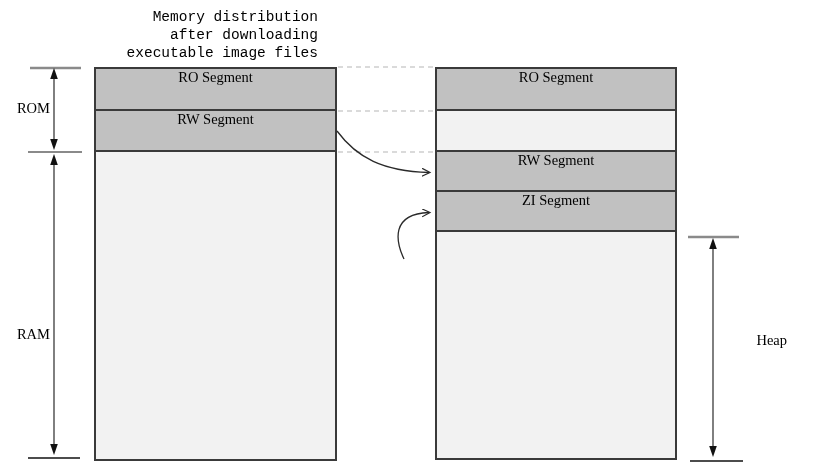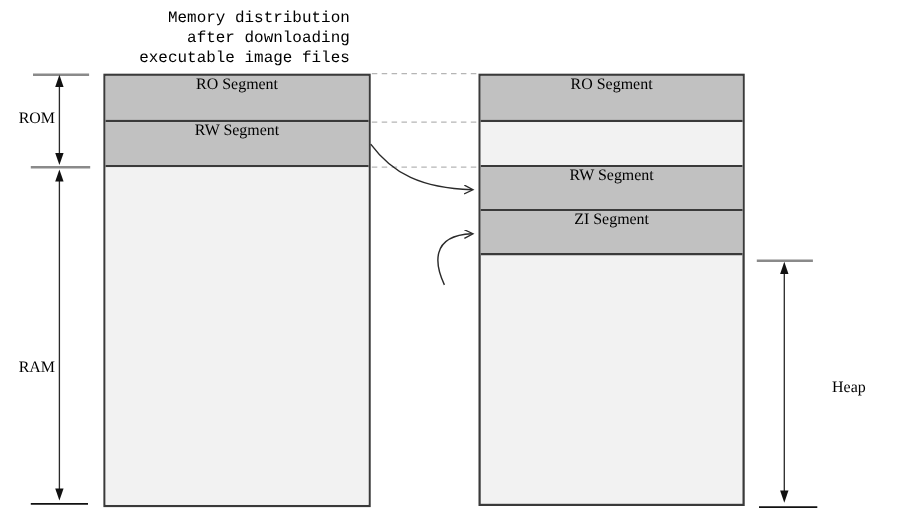--- a/index.html
+++ b/index.html
@@ -44,21 +44,21 @@
   .sidelabel{
     position:absolute;
     font-size:14.5px;
     text-align:right;
     line-height:17px;
     white-space:pre-line;
   }
   #rom-label{left:6px;top:100px;width:44px;}
   #ram-label{left:6px;top:300px;width:44px;margin-top:26px;}
   #zi-end-label{left:733px;top:223px;width:94px;}
-  #heap-label{left:741px;top:344px;width:46px;}
+  #heap-label{left:741px;top:332px;width:46px;}
   #overlay{position:absolute;left:0;top:0;pointer-events:none;}
 </style>
 </head>
 <body>
 
 <div id="canvas">
 
   <div class="title" id="left-title">Memory distribution after downloading executable image files</div>
 
   <div class="memcol" id="left-col">

